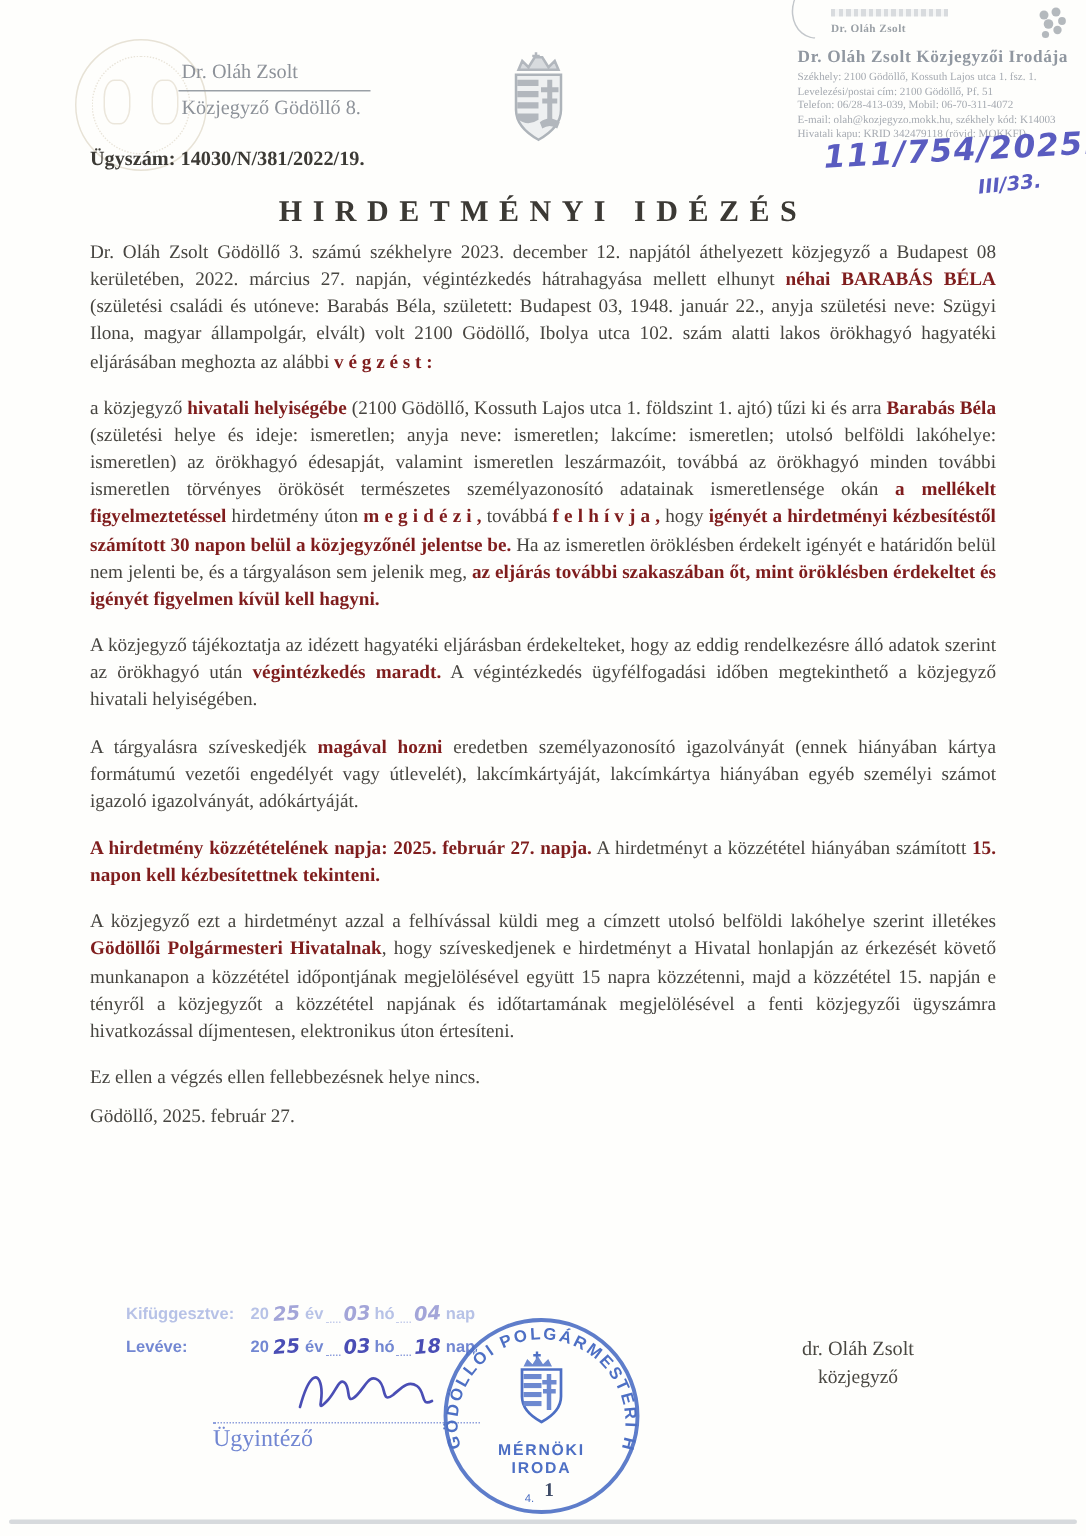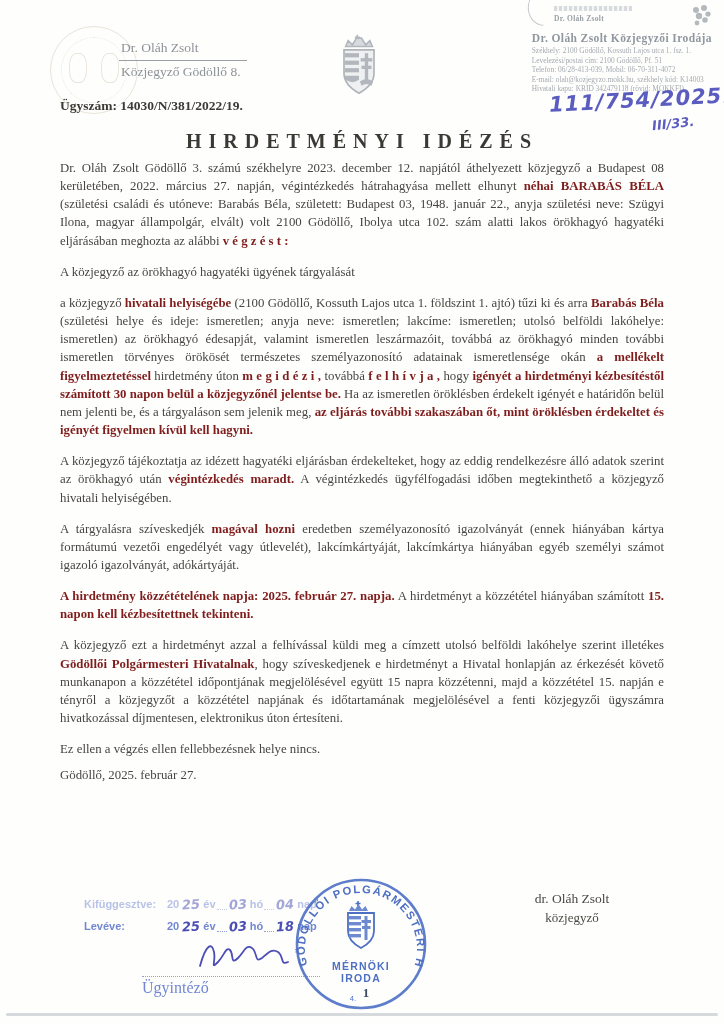--- a/index.html
+++ b/index.html
@@ -58,21 +58,21 @@
   }
 
   
   .body-copy { position:absolute; left:60px; top:159px; width:604px; font-size:12.8px; line-height:1.42; text-align:justify; }
   .body-copy p { margin:0 0 13px; }
   .body-copy p.centered { text-align:center; }
   .body-copy p.tight { margin-bottom:8px; }
   .b, .body-copy .b { font-weight:bold; color:#7f1d1d; }
 
   
-  .stamp-left { position:absolute; left:84px; top:888px; width:250px; color:#7287d2; font-family:"Liberation Sans", sans-serif; }
+  .stamp-left { position:absolute; left:84px; top:860px; width:250px; color:#7287d2; font-family:"Liberation Sans", sans-serif; }
   .stamp-left .row { display:flex; align-items:flex-end; height:22px; font-size:11px; font-weight:bold; }
   .stamp-left .row.faded { opacity:.5; }
   .stamp-left .lbl { width:82px; }
   .stamp-left .pr { margin:0 1px; }
   .stamp-left .dots { display:inline-block; width:10px; border-bottom:1px dotted #8fa0dc; height:10px; }
   .hw { font-family:"DejaVu Sans", sans-serif; font-style:italic; font-weight:700; color:#4a4eb5; font-size:13px; transform:rotate(-4deg); display:inline-block; margin:0 2px; position:relative; top:2px; }
   .sig-area { position:relative; margin-top:6px; height:52px; }
   .sig-scribble { position:absolute; left:112px; top:-2px; }
   .sig-dotline { position:absolute; left:58px; top:38px; width:178px; border-bottom:1px dotted #8fa0dc; }
   .sig-label { position:absolute; left:58px; top:41px; width:178px; text-align:left; font-size:16px; color:#7287d2;font-family:Liberation Serif, serif; }
@@ -152,21 +152,20 @@
 
   <div class="hand-ref">111/754/2025.</div>
   <div class="hand-ref2">III/33.</div>
 
   <div class="case-number">Ügyszám: 14030/N/381/2022/19.</div>
 
   <div class="doc-title">HIRDETMÉNYI IDÉZÉS</div>
 
   <div class="body-copy">
     <p><span>Dr. Oláh Zsolt Gödöllő 3. számú székhelyre 2023. december 12. napjától áthelyezett közjegyző a Budapest 08 kerületében, 2022. március 27. napján, végintézkedés hátrahagyása mellett elhunyt </span><span class="b">néhai BARABÁS BÉLA</span><span> (születési családi és utóneve: Barabás Béla, született: Budapest 03, 1948. január 22., anyja születési neve: Szügyi Ilona, magyar állampolgár, elvált) volt 2100 Gödöllő, Ibolya utca 102. szám alatti lakos örökhagyó hagyatéki eljárásában meghozta az alábbi </span><span class="b">v é g z é s t :</span></p>
-    <p><span>A közjegyző az örökhagyó hagyatéki ügyének tárgyalását</span></p>
     <p><span>a közjegyző </span><span class="b">hivatali helyiségébe</span><span> (2100 Gödöllő, Kossuth Lajos utca 1. földszint 1. ajtó) tűzi ki és arra </span><span class="b">Barabás Béla</span><span> (születési helye és ideje: ismeretlen; anyja neve: ismeretlen; lakcíme: ismeretlen; utolsó belföldi lakóhelye: ismeretlen) az örökhagyó édesapját, valamint ismeretlen leszármazóit, továbbá az örökhagyó minden további ismeretlen törvényes örökösét természetes személyazonosító adatainak ismeretlensége okán </span><span class="b">a mellékelt figyelmeztetéssel</span><span> hirdetmény úton </span><span class="b">m e g i d é z i ,</span><span> továbbá </span><span class="b">f e l h í v j a ,</span><span> hogy </span><span class="b">igényét a hirdetményi kézbesítéstől számított 30 napon belül a közjegyzőnél jelentse be.</span><span> Ha az ismeretlen öröklésben érdekelt igényét e határidőn belül nem jelenti be, és a tárgyaláson sem jelenik meg, </span><span class="b">az eljárás további szakaszában őt, mint öröklésben érdekeltet és igényét figyelmen kívül kell hagyni.</span></p>
     <p><span>A közjegyző tájékoztatja az idézett hagyatéki eljárásban érdekelteket, hogy az eddig rendelkezésre álló adatok szerint az örökhagyó után </span><span class="b">végintézkedés maradt.</span><span> A végintézkedés ügyfélfogadási időben megtekinthető a közjegyző hivatali helyiségében.</span></p>
     <p><span>A tárgyalásra szíveskedjék </span><span class="b">magával hozni</span><span> eredetben személyazonosító igazolványát (ennek hiányában kártya formátumú vezetői engedélyét vagy útlevelét), lakcímkártyáját, lakcímkártya hiányában egyéb személyi számot igazoló igazolványát, adókártyáját.</span></p>
     <p><span class="b">A hirdetmény közzétételének napja: 2025. február 27. napja.</span><span> A hirdetményt a közzététel hiányában számított </span><span class="b">15. napon kell kézbesítettnek tekinteni.</span></p>
     <p><span>A közjegyző ezt a hirdetményt azzal a felhívással küldi meg a címzett utolsó belföldi lakóhelye szerint illetékes </span><span class="b">Gödöllői Polgármesteri Hivatalnak</span><span>, hogy szíveskedjenek e hirdetményt a Hivatal honlapján az érkezését követő munkanapon a közzététel időpontjának megjelölésével együtt 15 napra közzétenni, majd a közzététel 15. napján e tényről a közjegyzőt a közzététel napjának és időtartamának megjelölésével a fenti közjegyzői ügyszámra hivatkozással díjmentesen, elektronikus úton értesíteni.</span></p>
     <p class="tight"><span>Ez ellen a végzés ellen fellebbezésnek helye nincs.</span></p>
     <p><span>Gödöllő, 2025. február 27.</span></p>
   </div>
 
   <div class="stamp-left">

